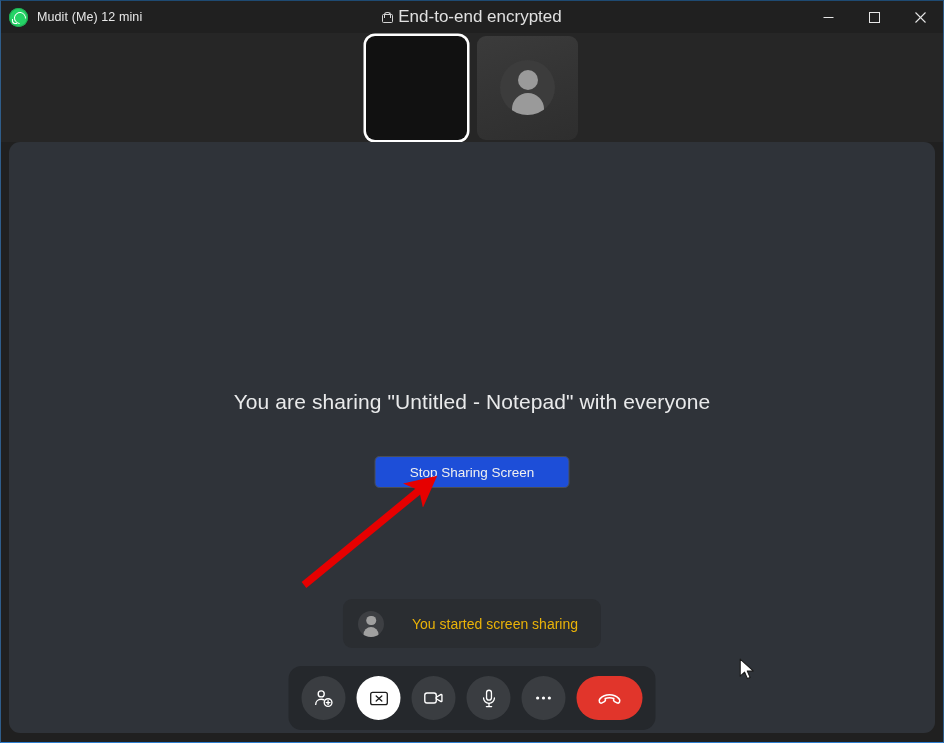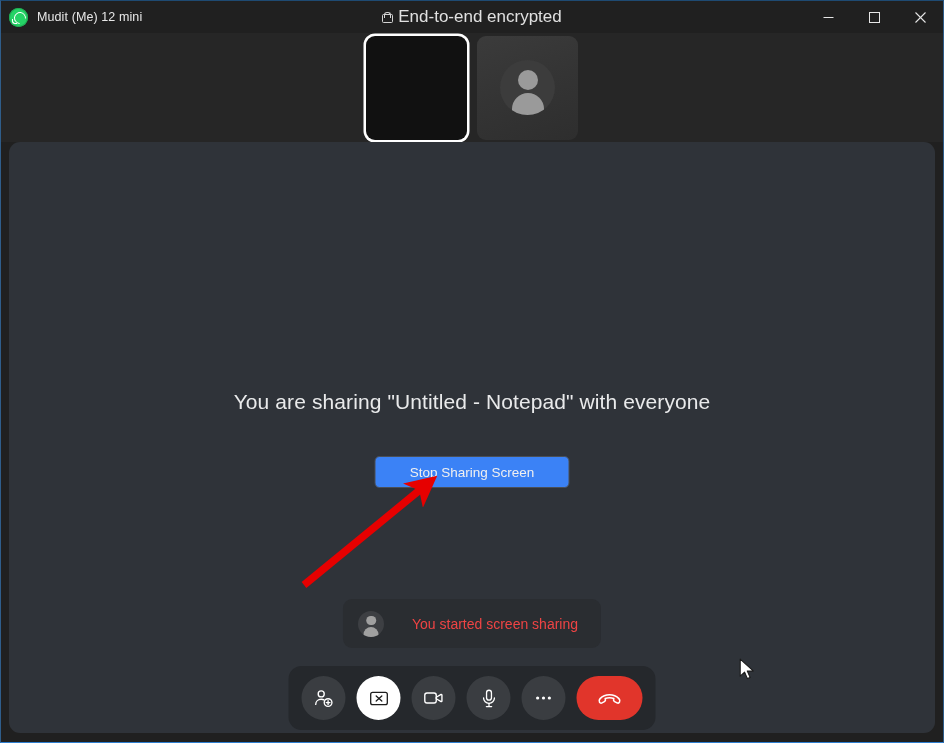--- a/index.html
+++ b/index.html
@@ -200,21 +200,21 @@
     font-size: 21px;
     letter-spacing: 0.1px;
   }
   .stop-btn {
     position: absolute;
     left: 50%;
     transform: translateX(-50%);
     top: 314px;
     width: 195px;
     height: 32px;
-    background: #3b82f6;
+    background: #1d4ed8;
     border: 1px solid #4a4f56;
     border-radius: 5px;
     color: #f0f0f0;
     font-size: 13.5px;
     font-family: "Liberation Sans", sans-serif;
     display: flex;
     align-items: center;
     justify-content: center;
     cursor: pointer;
   }
@@ -253,21 +253,21 @@
   .toast-avatar::after {
     content: "";
     position: absolute;
     left: 50%; top: 16px;
     transform: translateX(-50%);
     width: 15px; height: 11px;
     border-radius: 8px 8px 0 0;
     background: #a0a0a0;
   }
   .toast-text {
-    color: #ef4444;
+    color: #eab308;
     font-size: 14px;
     white-space: nowrap;
     margin-left: 16px;
   }
 
   
   .controlbar {
     position: absolute;
     left: 50%;
     transform: translateX(-50%);

